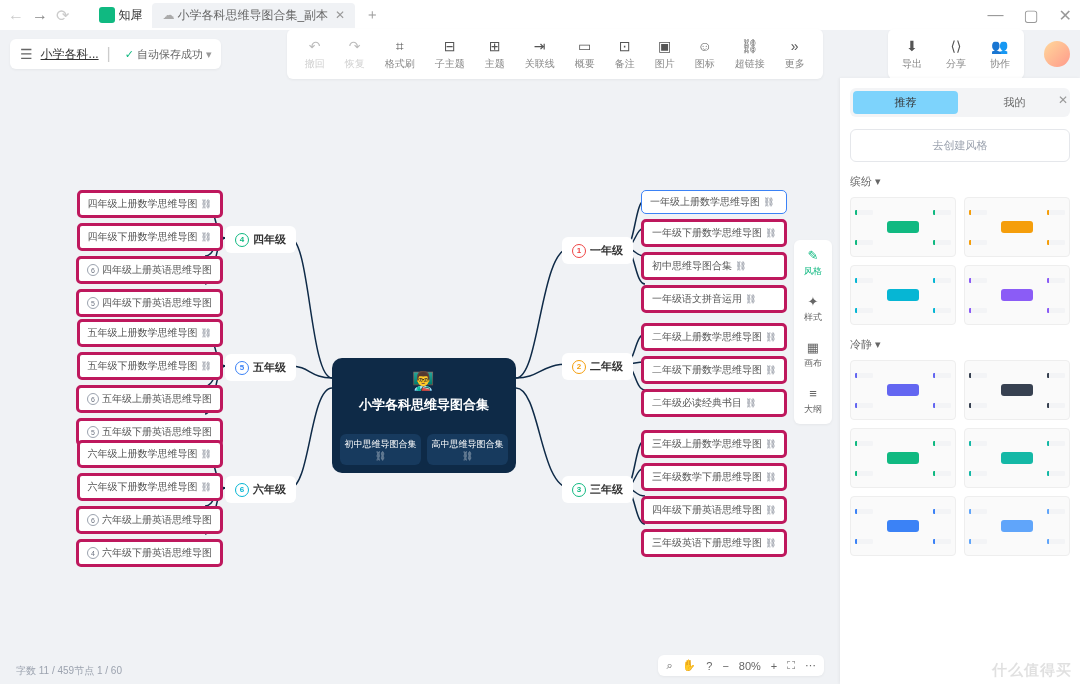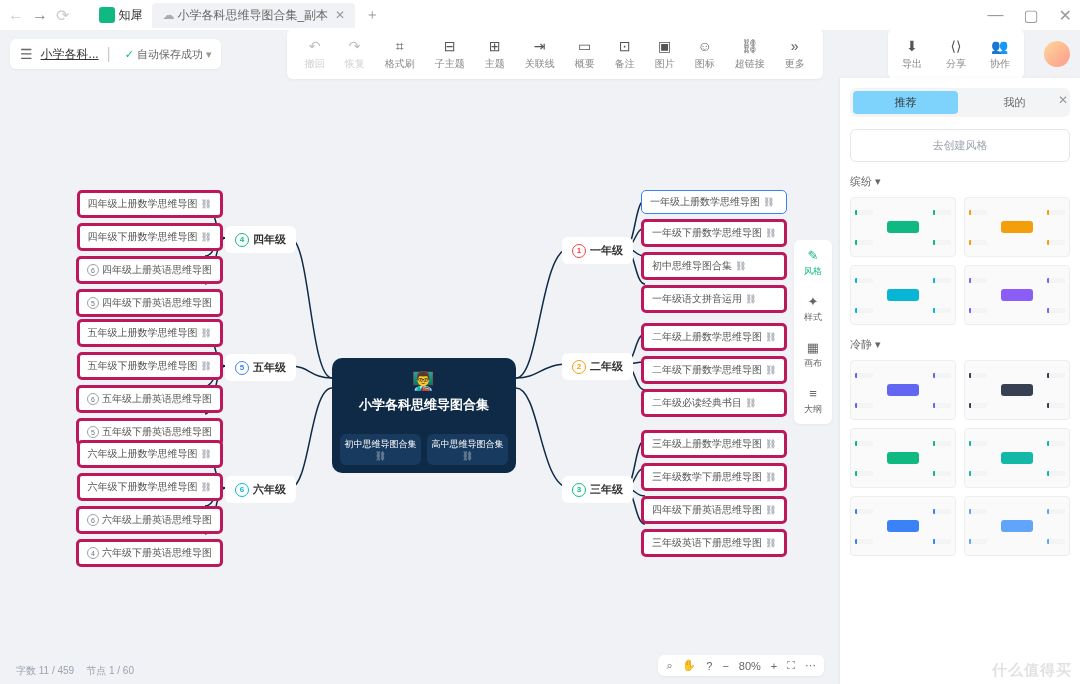--- a/index.html
+++ b/index.html
@@ -470,16 +470,16 @@
   <span>?</span>
   <span>−</span>
   <span>80%</span>
   <span>+</span>
   <span>⛶</span>
   <span>⋯</span>
 </div>
 
 <div class="statusbar">
   <span>字数 11 / 459</span>
-  <span style="margin-left:12px">节点 1 / 60</span>
+  <span style="">节点 1 / 60</span>
 </div>
 
 <div class="watermark">什么值得买</div>
 
 </body></html>

